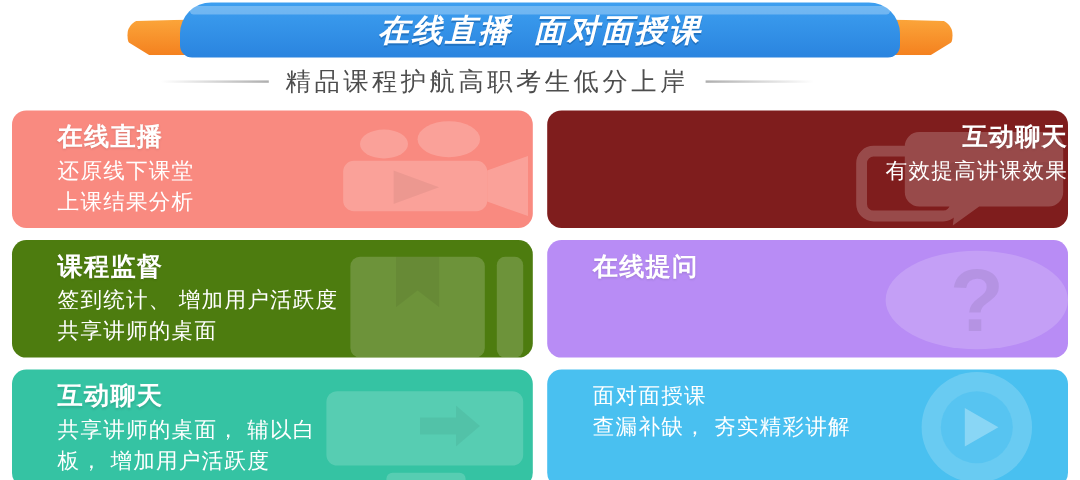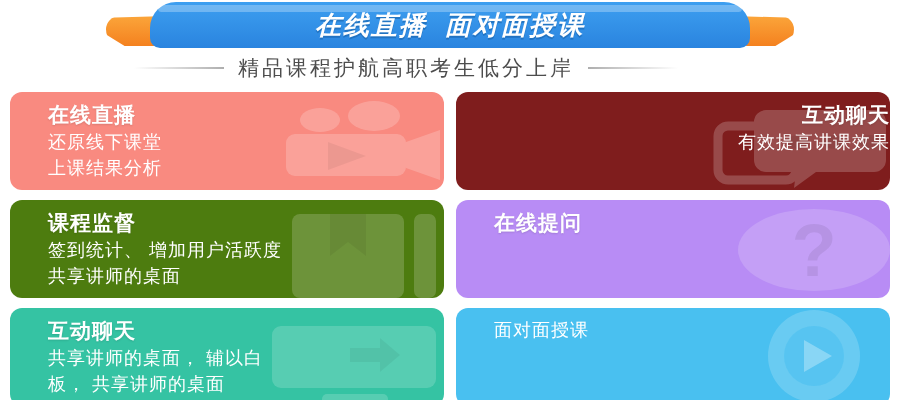--- a/index.html
+++ b/index.html
@@ -252,27 +252,28 @@
       <svg viewBox="0 0 180 98" width="180" height="98" aria-hidden="true">
         <g fill="#ffffff" opacity="0.17">
           <rect x="8" y="18" width="164" height="62" rx="9"></rect>
           <rect x="58" y="86" width="66" height="12" rx="5"></rect>
         </g>
         <path d="M86 40 h30 v-10 l20 17 l-20 17 v-10 h-30 z" fill="#000000" opacity="0.05"></path>
       </svg>
     </div>
     <div class="card-title">互动聊天</div>
     <div class="card-line">共享讲师的桌面， 辅以白</div>
-    <div class="card-line">板， 共享讲师的桌面</div>
+    <div class="card-line">板， 增加用户活跃度</div>
   </div>
 
   <div class="card c-cyan">
     <div class="watermark">
       <svg viewBox="0 0 180 98" width="180" height="98" aria-hidden="true">
         <circle cx="104" cy="48" r="46" fill="#ffffff" opacity="0.18"></circle>
         <circle cx="104" cy="48" r="30" fill="#49c0f0" opacity="0.55"></circle>
         <path d="M94 32 L122 48 L94 64 Z" fill="#ffffff" opacity="0.30"></path>
       </svg>
     </div>
     <div class="card-line">面对面授课</div>
+    <div class="card-line">查漏补缺， 夯实精彩讲解</div>
   </div>
 
 </div>
 
 </body></html>

